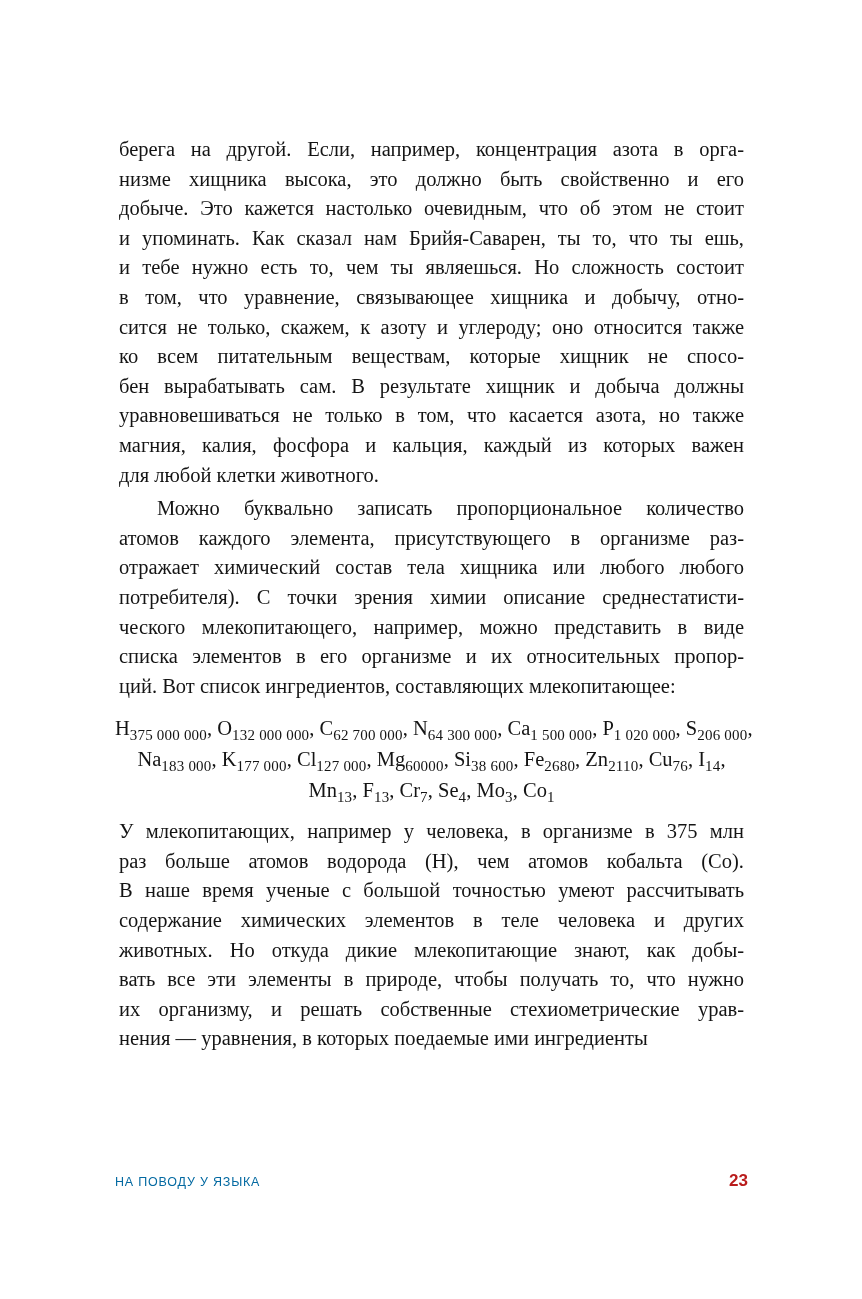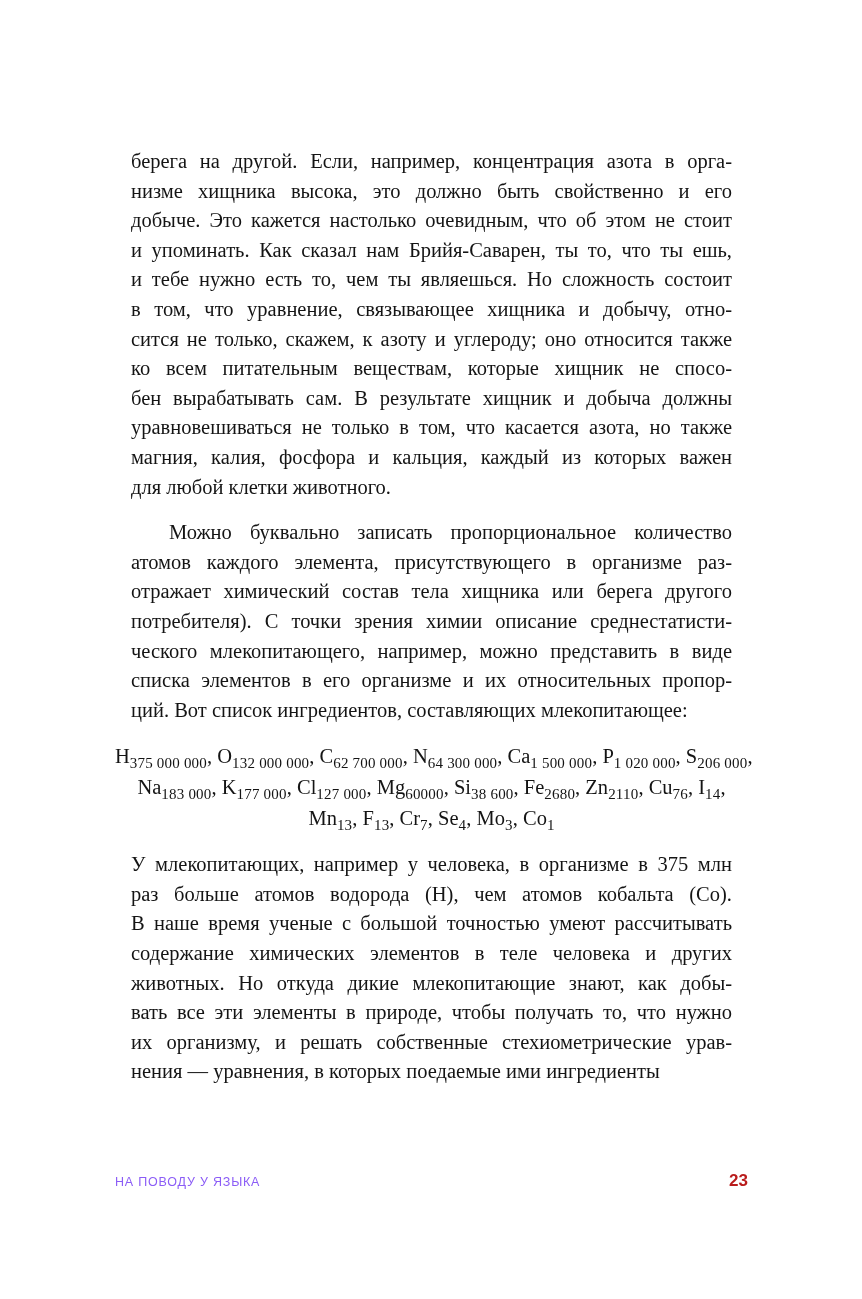--- a/index.html
+++ b/index.html
@@ -12,21 +12,21 @@
     font-family: "Liberation Serif", "DejaVu Serif", serif;
     color: #141414;
   }
   .page { position: absolute; inset: 0; background: #ffffff; }
   .text-flow {
     position: absolute;
     left: 115px;
     top: 131px;
     width: 633px;
   }
-  .para { margin: 16px; }
+  .para { margin: 4px; }
   .line {
     font-size: 20.5px;
     line-height: 29.6px;
     text-align: justify;
     text-align-last: justify;
     color: #141414;
   }
   .line.last { text-align-last: left; }
   .line.indent { text-indent: 38px; }
   .formula { margin: 12px 0 11px 0; }
@@ -50,21 +50,21 @@
     top: 1157px;
     width: 633px;
     display: flex;
     justify-content: space-between;
     align-items: baseline;
   }
   .running-title {
     font-family: "Liberation Sans", "DejaVu Sans", sans-serif;
     font-size: 12.5px;
     letter-spacing: 0.8px;
-    color: #8b5cf6;
+    color: #0369a1;
   }
   .page-number {
     font-family: "Liberation Sans", "DejaVu Sans", sans-serif;
     font-size: 17px;
     font-weight: 700;
     color: #b91c1c;
     margin-top: 14px;
   }
 </style>
 </head>
@@ -83,21 +83,21 @@
         <div class="line">сится не только, скажем, к азоту и углероду; оно относится также</div>
         <div class="line">ко всем питательным веществам, которые хищник не спосо-</div>
         <div class="line">бен вырабатывать сам. В результате хищник и добыча должны</div>
         <div class="line">уравновешиваться не только в том, что касается азота, но также</div>
         <div class="line">магния, калия, фосфора и кальция, каждый из которых важен</div>
         <div class="line last">для любой клетки животного.</div>
       </div>
       <div class="para">
         <div class="line indent">Можно буквально записать пропорциональное количество</div>
         <div class="line">атомов каждого элемента, присутствующего в организме раз-</div>
-        <div class="line">отражает химический состав тела хищника или берега другого</div>
+        <div class="line">отражает химический состав тела хищника или любого любого</div>
         <div class="line">потребителя). С точки зрения химии описание среднестатисти-</div>
         <div class="line">ческого млекопитающего, например, можно представить в виде</div>
         <div class="line">списка элементов в его организме и их относительных пропор-</div>
         <div class="line last">ций. Вот список ингредиентов, составляющих млекопитающее:</div>
       </div>
       <div class="formula">
         <div class="f-line"><span>H</span><sub>375 000 000</sub>, <span>O</span><sub>132 000 000</sub>, <span>C</span><sub>62 700 000</sub>, <span>N</span><sub>64 300 000</sub>, <span>Ca</span><sub>1 500 000</sub>, <span>P</span><sub>1 020 000</sub>, <span>S</span><sub>206 000</sub>,</div>
         <div class="f-line"><span>Na</span><sub>183 000</sub>, <span>K</span><sub>177 000</sub>, <span>Cl</span><sub>127 000</sub>, <span>Mg</span><sub>60000</sub>, <span>Si</span><sub>38 600</sub>, <span>Fe</span><sub>2680</sub>, <span>Zn</span><sub>2110</sub>, <span>Cu</span><sub>76</sub>, <span>I</span><sub>14</sub>,</div>
         <div class="f-line"><span>Mn</span><sub>13</sub>, <span>F</span><sub>13</sub>, <span>Cr</span><sub>7</sub>, <span>Se</span><sub>4</sub>, <span>Mo</span><sub>3</sub>, <span>Co</span><sub>1</sub></div>
       </div>

